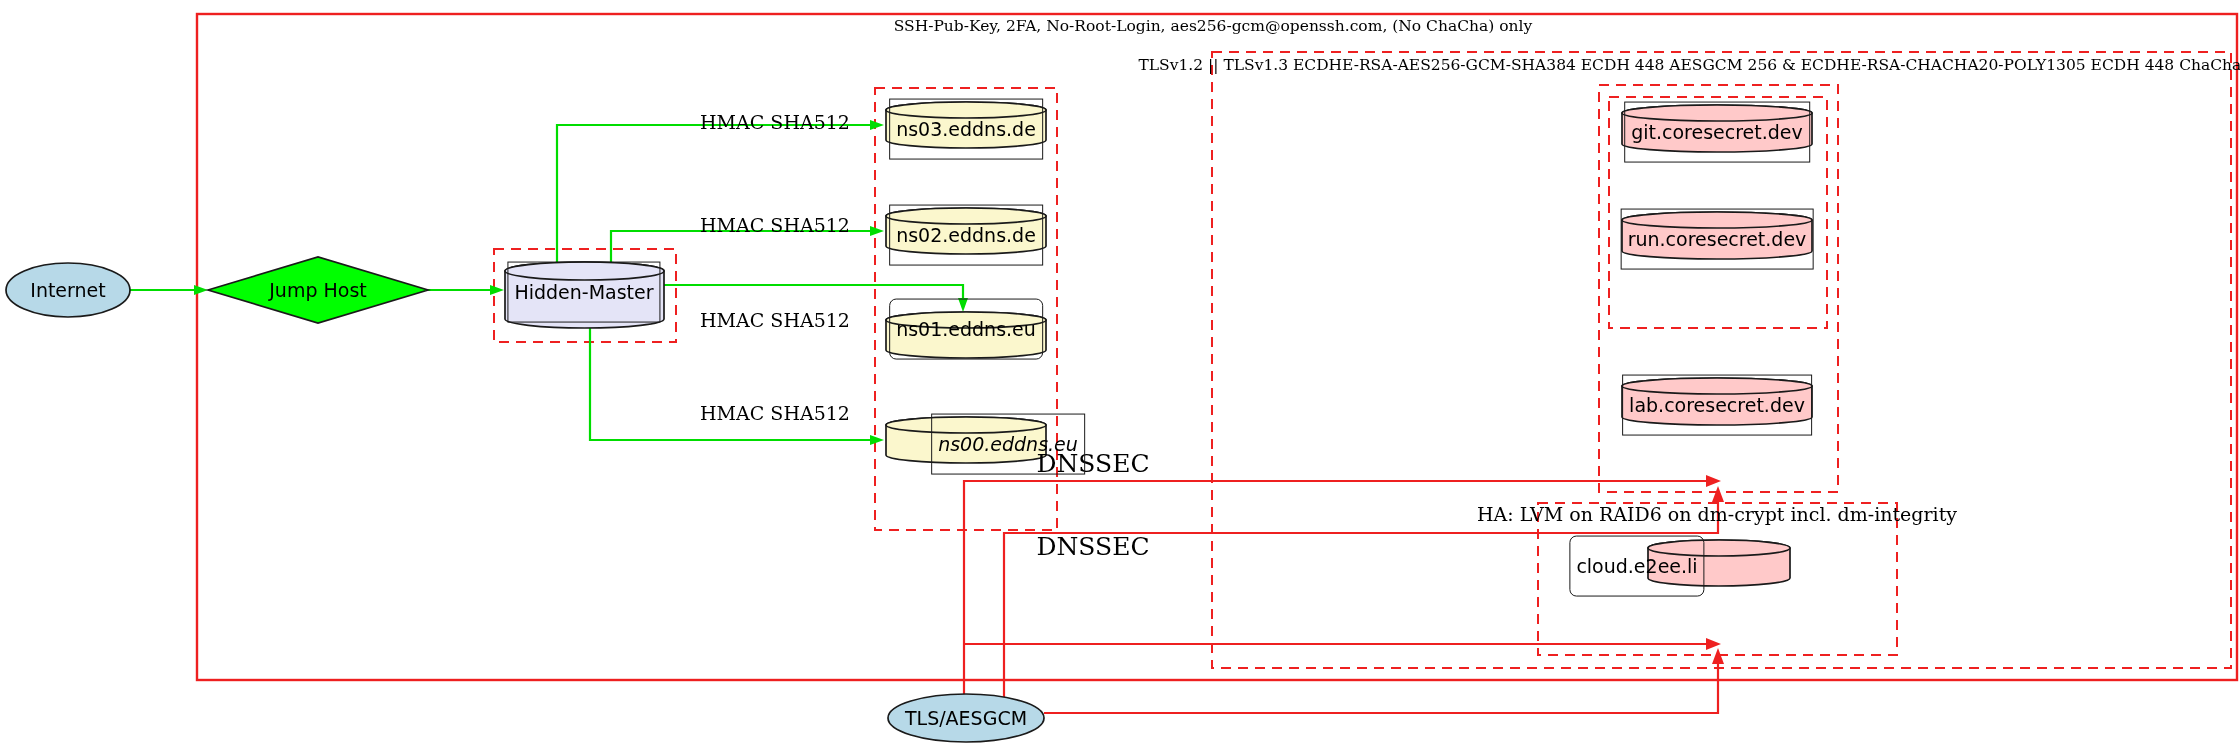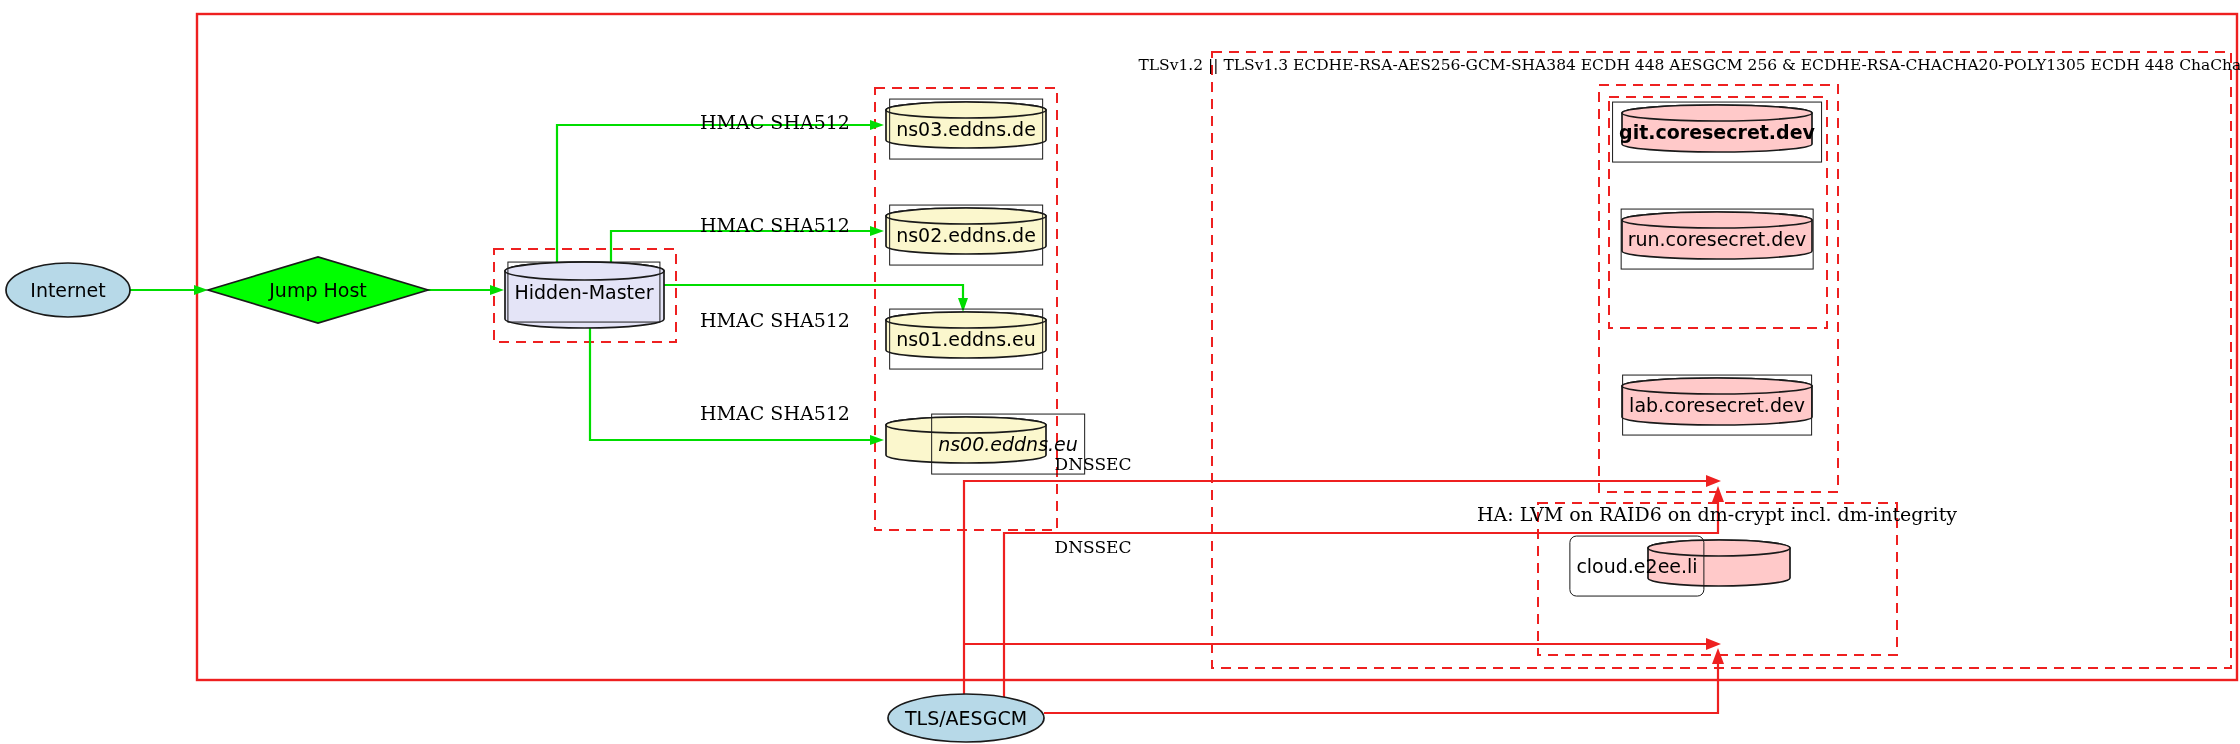--- a/index.html
+++ b/index.html
@@ -3,21 +3,21 @@
 <meta charset="utf-8">
 <style>
   html,body{margin:0;padding:0;background:#ffffff;}
   #stage{position:relative;width:2240px;height:744px;overflow:hidden;
          font-family:"DejaVu Sans",sans-serif;}
   #bg{position:absolute;left:0;top:0;}
   .lbl{position:absolute;transform:translate(-50%,-50%);white-space:nowrap;
        color:#000;line-height:1.1;}
   .serif{font-family:"DejaVu Serif","Liberation Serif",serif;}
   .sans{font-family:"DejaVu Sans","Liberation Sans",sans-serif;}
-  .f15{font-size:19px;} .f155{font-size:15.5px;} .f19{font-size:17px;} .f20{font-size:19px;}
+  .f15{font-size:19px;} .f155{font-size:15.5px;} .f19{font-size:25px;} .f20{font-size:19px;}
   .node{font-size:19px;}
   .boxed{border:1.5px solid #1a1a1a;padding:19px 6px;background:transparent;}
   .solidred{fill:none;stroke:var(--red);stroke-width:2.4;}
   .dashred{fill:none;stroke:var(--red);stroke-width:2;stroke-dasharray:10 7;}
   .gline{fill:none;stroke:var(--green);stroke-width:2.2;}
   .garrow{fill:var(--green);stroke:none;}
   .rline{fill:none;stroke:var(--red);stroke-width:2.2;}
   .rarrow{fill:var(--red);stroke:none;}
   .shape{stroke:#1a1a1a;stroke-width:1.7;}
 </style>
@@ -101,37 +101,38 @@
     <g>
         <path d="M 1622 386 A 95 8 0 0 1 1812 386 L 1812 417 A 95 8 0 0 1 1622 417 Z" style="fill: var(--pink); stroke: rgb(26, 26, 26); stroke-width: 1.7;"></path>
         <ellipse cx="1717" cy="386" rx="95" ry="8" style="fill: var(--pink); stroke: rgb(26, 26, 26); stroke-width: 1.7;"></ellipse>
       </g>
     <g>
         <path d="M 1648 548 A 71 8 0 0 1 1790 548 L 1790 578 A 71 8 0 0 1 1648 578 Z" style="fill: var(--pink); stroke: rgb(26, 26, 26); stroke-width: 1.7;"></path>
         <ellipse cx="1719" cy="548" rx="71" ry="8" style="fill: var(--pink); stroke: rgb(26, 26, 26); stroke-width: 1.7;"></ellipse>
       </g>
   </svg>
 
+  <div class="lbl serif f155" style="left:1213px;top:27px;">SSH-Pub-Key, 2FA, No-Root-Login, aes256-gcm@openssh.com, (No ChaCha) only</div>
   <div class="lbl serif f155" style="left:1717px;top:66px;">TLSv1.2 || TLSv1.3 ECDHE-RSA-AES256-GCM-SHA384 ECDH 448 AESGCM 256 &amp; ECDHE-RSA-CHACHA20-POLY1305 ECDH 448 ChaCha20 256</div>
   <div class="lbl serif f15" style="left:1717px;top:514px;">HA: LVM on RAID6 on dm-crypt incl. dm-integrity</div>
 
   <div class="lbl serif f20" style="left:775px;top:122px;">HMAC SHA512</div>
   <div class="lbl serif f20" style="left:775px;top:225px;">HMAC SHA512</div>
   <div class="lbl serif f20" style="left:775px;top:320px;">HMAC SHA512</div>
   <div class="lbl serif f20" style="left:775px;top:413px;">HMAC SHA512</div>
   <div class="lbl serif f19" style="left:1093px;top:464px;">DNSSEC</div>
   <div class="lbl serif f19" style="left:1093px;top:547px;">DNSSEC</div>
 
   <div class="lbl sans node" style="left:68px;top:290px;">Internet</div>
   <div class="lbl sans node" style="left:318px;top:290px;">Jump Host</div>
   <div class="lbl sans node" style="left:966px;top:718px;">TLS/AESGCM</div>
 
   <div class="lbl sans node boxed" style="left:584px;top:292px;">Hidden-Master</div>
   <div class="lbl sans node boxed" style="left:966px;top:129px;">ns03.eddns.de</div>
   <div class="lbl sans node boxed" style="left:966px;top:235px;">ns02.eddns.de</div>
-  <div class="lbl sans node boxed" style="left:966px;top:339px;">ns01.eddns.eu</div>
+  <div class="lbl sans node boxed" style="left:966px;top:329px;border-radius:7px;">ns01.eddns.eu</div>
   <div class="lbl sans node boxed" style="left:1008px;top:444px;font-style:italic;">ns00.eddns.eu</div>
-  <div class="lbl sans node boxed" style="left:1717px;top:132px;font-weight:bold;">git.coresecret.dev</div>
+  <div class="lbl sans node boxed" style="left:1717px;top:132px;">git.coresecret.dev</div>
   <div class="lbl sans node boxed" style="left:1717px;top:239px;text-align:center;">run.coresecret.dev</div>
   <div class="lbl sans node boxed" style="left:1717px;top:405px;">lab.coresecret.dev</div>
   <div class="lbl sans node boxed" style="left:1637px;top:566px;border-radius:7px;">cloud.e2ee.li</div>
 
 </div>
 
 </body></html>

